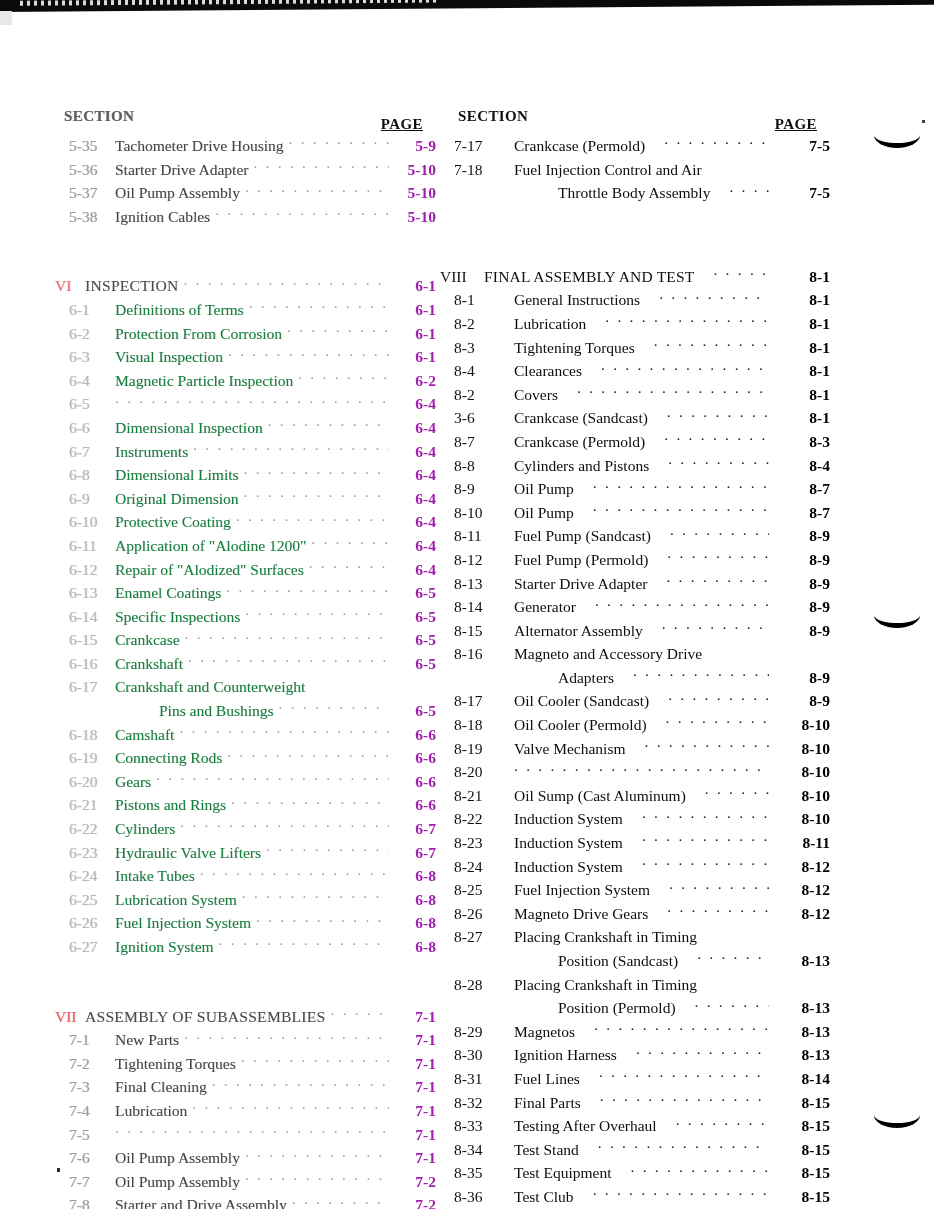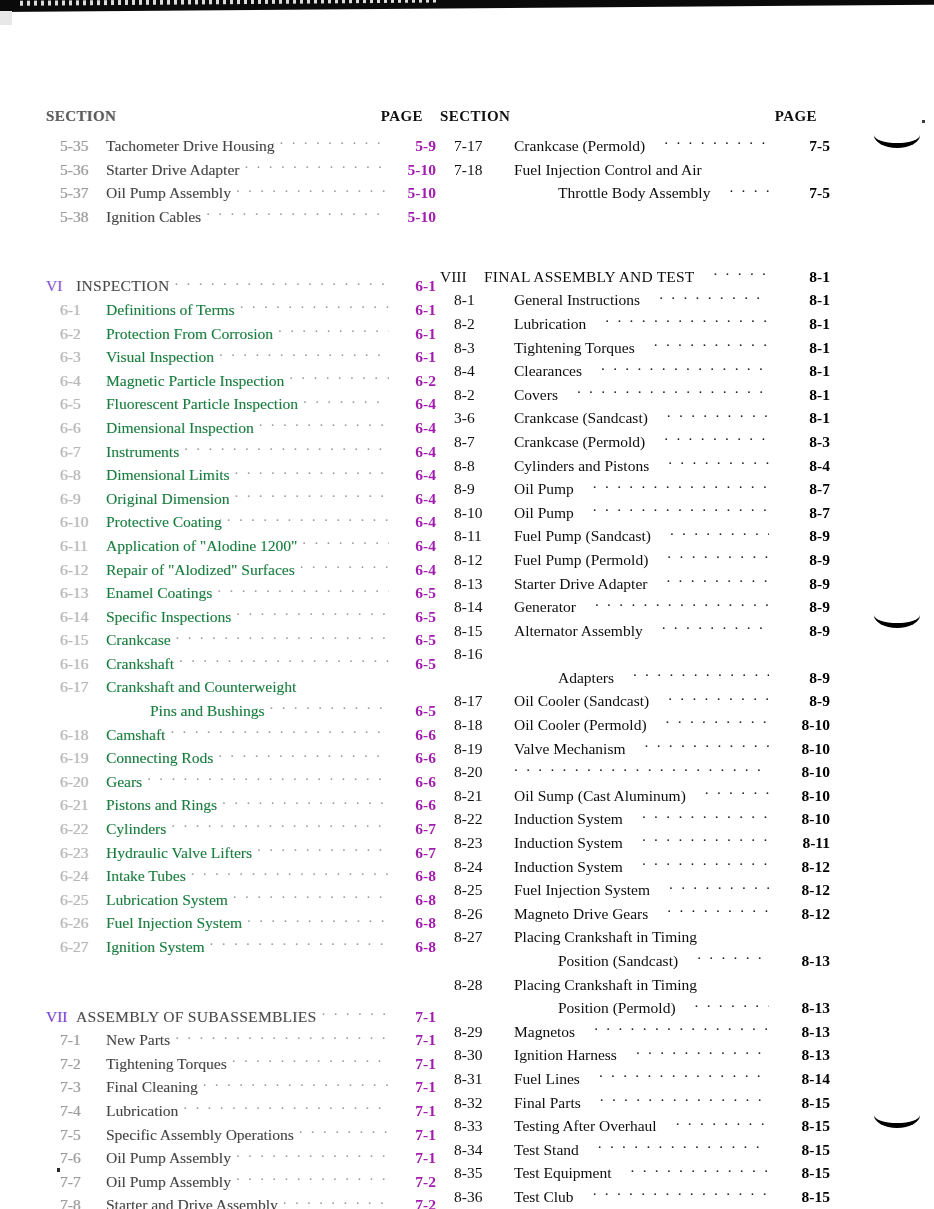--- a/index.html
+++ b/index.html
@@ -80,22 +80,22 @@
   #toc-column-right { left: 440px; }
 
   
   .column-head {
     position: relative;
     height: 26px;
     font-weight: bold;
     font-size: 15px;
     letter-spacing: .4px;
   }
-  .column-head .head-section { position: absolute; left: 0; top: 0; }
-  .column-head .head-page    { position: absolute; right: 13px; top: 0; }
+  .column-head .head-section { position: absolute; left: 18px; top: 0; }
+  .column-head .head-page    { position: absolute; right: 13px; top: 8px; text-decoration: underline; }
 
   
   #toc-column-left .column-head .head-section {
     color: #5d5d5d;
     text-shadow: 0.6px 0 0 #cfcfcf, -0.5px 0.4px 0 #dcdcdc;
   }
 
   
   .entry {
     position: relative;
@@ -143,37 +143,37 @@
     min-width: 42px;
     padding-left: 5px;
   }
   
   .entry.cont .num { visibility: hidden; }
   .entry.cont .title { padding-left: 44px; text-align: right; }
   .spacer-lg { height: 46px; }
   .spacer-xl { height: 60px; }
 
   
-  #toc-column-left .entry { color: #3c3c3c; }
+  #toc-column-left .entry { color: #3c3c3c; margin-left: 9px; }
   #toc-column-left .entry .num {
     color: #8e8e8e;
     text-shadow: 0.7px 0.2px 0 #dadada, -0.6px -0.3px 0 #e2e2e2;
     opacity: .88;
   }
   #toc-column-left .entry .title {
     color: #454545;
     text-shadow: 0.55px 0.25px 0 #d2d2d2;
   }
   #toc-column-left .entry .leader::before { color: #9b9b9b; }
   #toc-column-left .entry .page { color: #a21caf; }
   #toc-column-left .entry.section-entry .title {
     color: #4a4a4a;
     letter-spacing: .3px;
   }
-  #toc-column-left .entry.section-entry .num { color: #6d28d9; }
+  #toc-column-left .entry.section-entry .num { color: #ef4444; }
 
   
   #toc-column-left .fade-heavy .num { color: #a6a6a6; opacity: .8; }
   #toc-column-left .fade-heavy .title { color: #15803d; }
 
   
   #toc-column-right .entry { color: #0d0d0d; gap: 14px; }
   #toc-column-right .entry .num { color: #101010; }
   #toc-column-right .entry .leader::before { color: #1a1a1a; }
   #toc-column-right .entry .page { color: #000000; }
@@ -253,21 +253,20 @@
             <span class="page">6-1</span>
           </div>
           <div class="entry">
             <span class="num">6-4</span>
             <span class="title">Magnetic Particle Inspection</span>
             <span class="leader"></span>
             <span class="page">6-2</span>
           </div>
           <div class="entry">
             <span class="num">6-5</span>
-            <span class="title">Fluorescent Particle Inspection</span>
             <span class="leader"></span>
             <span class="page">6-4</span>
           </div>
           <div class="entry">
             <span class="num">6-6</span>
             <span class="title">Dimensional Inspection</span>
             <span class="leader"></span>
             <span class="page">6-4</span>
           </div>
           <div class="entry">
@@ -430,21 +429,20 @@
             <span class="page">7-1</span>
           </div>
           <div class="entry">
             <span class="num">7-4</span>
             <span class="title">Lubrication</span>
             <span class="leader"></span>
             <span class="page">7-1</span>
           </div>
           <div class="entry">
             <span class="num">7-5</span>
-            <span class="title">Specific Assembly Operations</span>
             <span class="leader"></span>
             <span class="page">7-1</span>
           </div>
           <div class="entry">
             <span class="num">7-6</span>
             <span class="title">Oil Pump Assembly</span>
             <span class="leader"></span>
             <span class="page">7-1</span>
           </div>
           <div class="entry">
@@ -582,20 +580,21 @@
             <span class="page">8-9</span>
           </div>
           <div class="entry">
             <span class="num">8-15</span>
             <span class="title">Alternator Assembly</span>
             <span class="leader"></span>
             <span class="page">8-9</span>
           </div>
           <div class="entry no-leader">
             <span class="num">8-16</span>
+            <span class="title">Magneto and Accessory Drive</span>
             <span class="leader"></span>
             <span class="page"></span>
           </div>
           <div class="entry cont">
             <span class="num"></span>
             <span class="title">Adapters</span>
             <span class="leader"></span>
             <span class="page">8-9</span>
           </div>
           <div class="entry">

